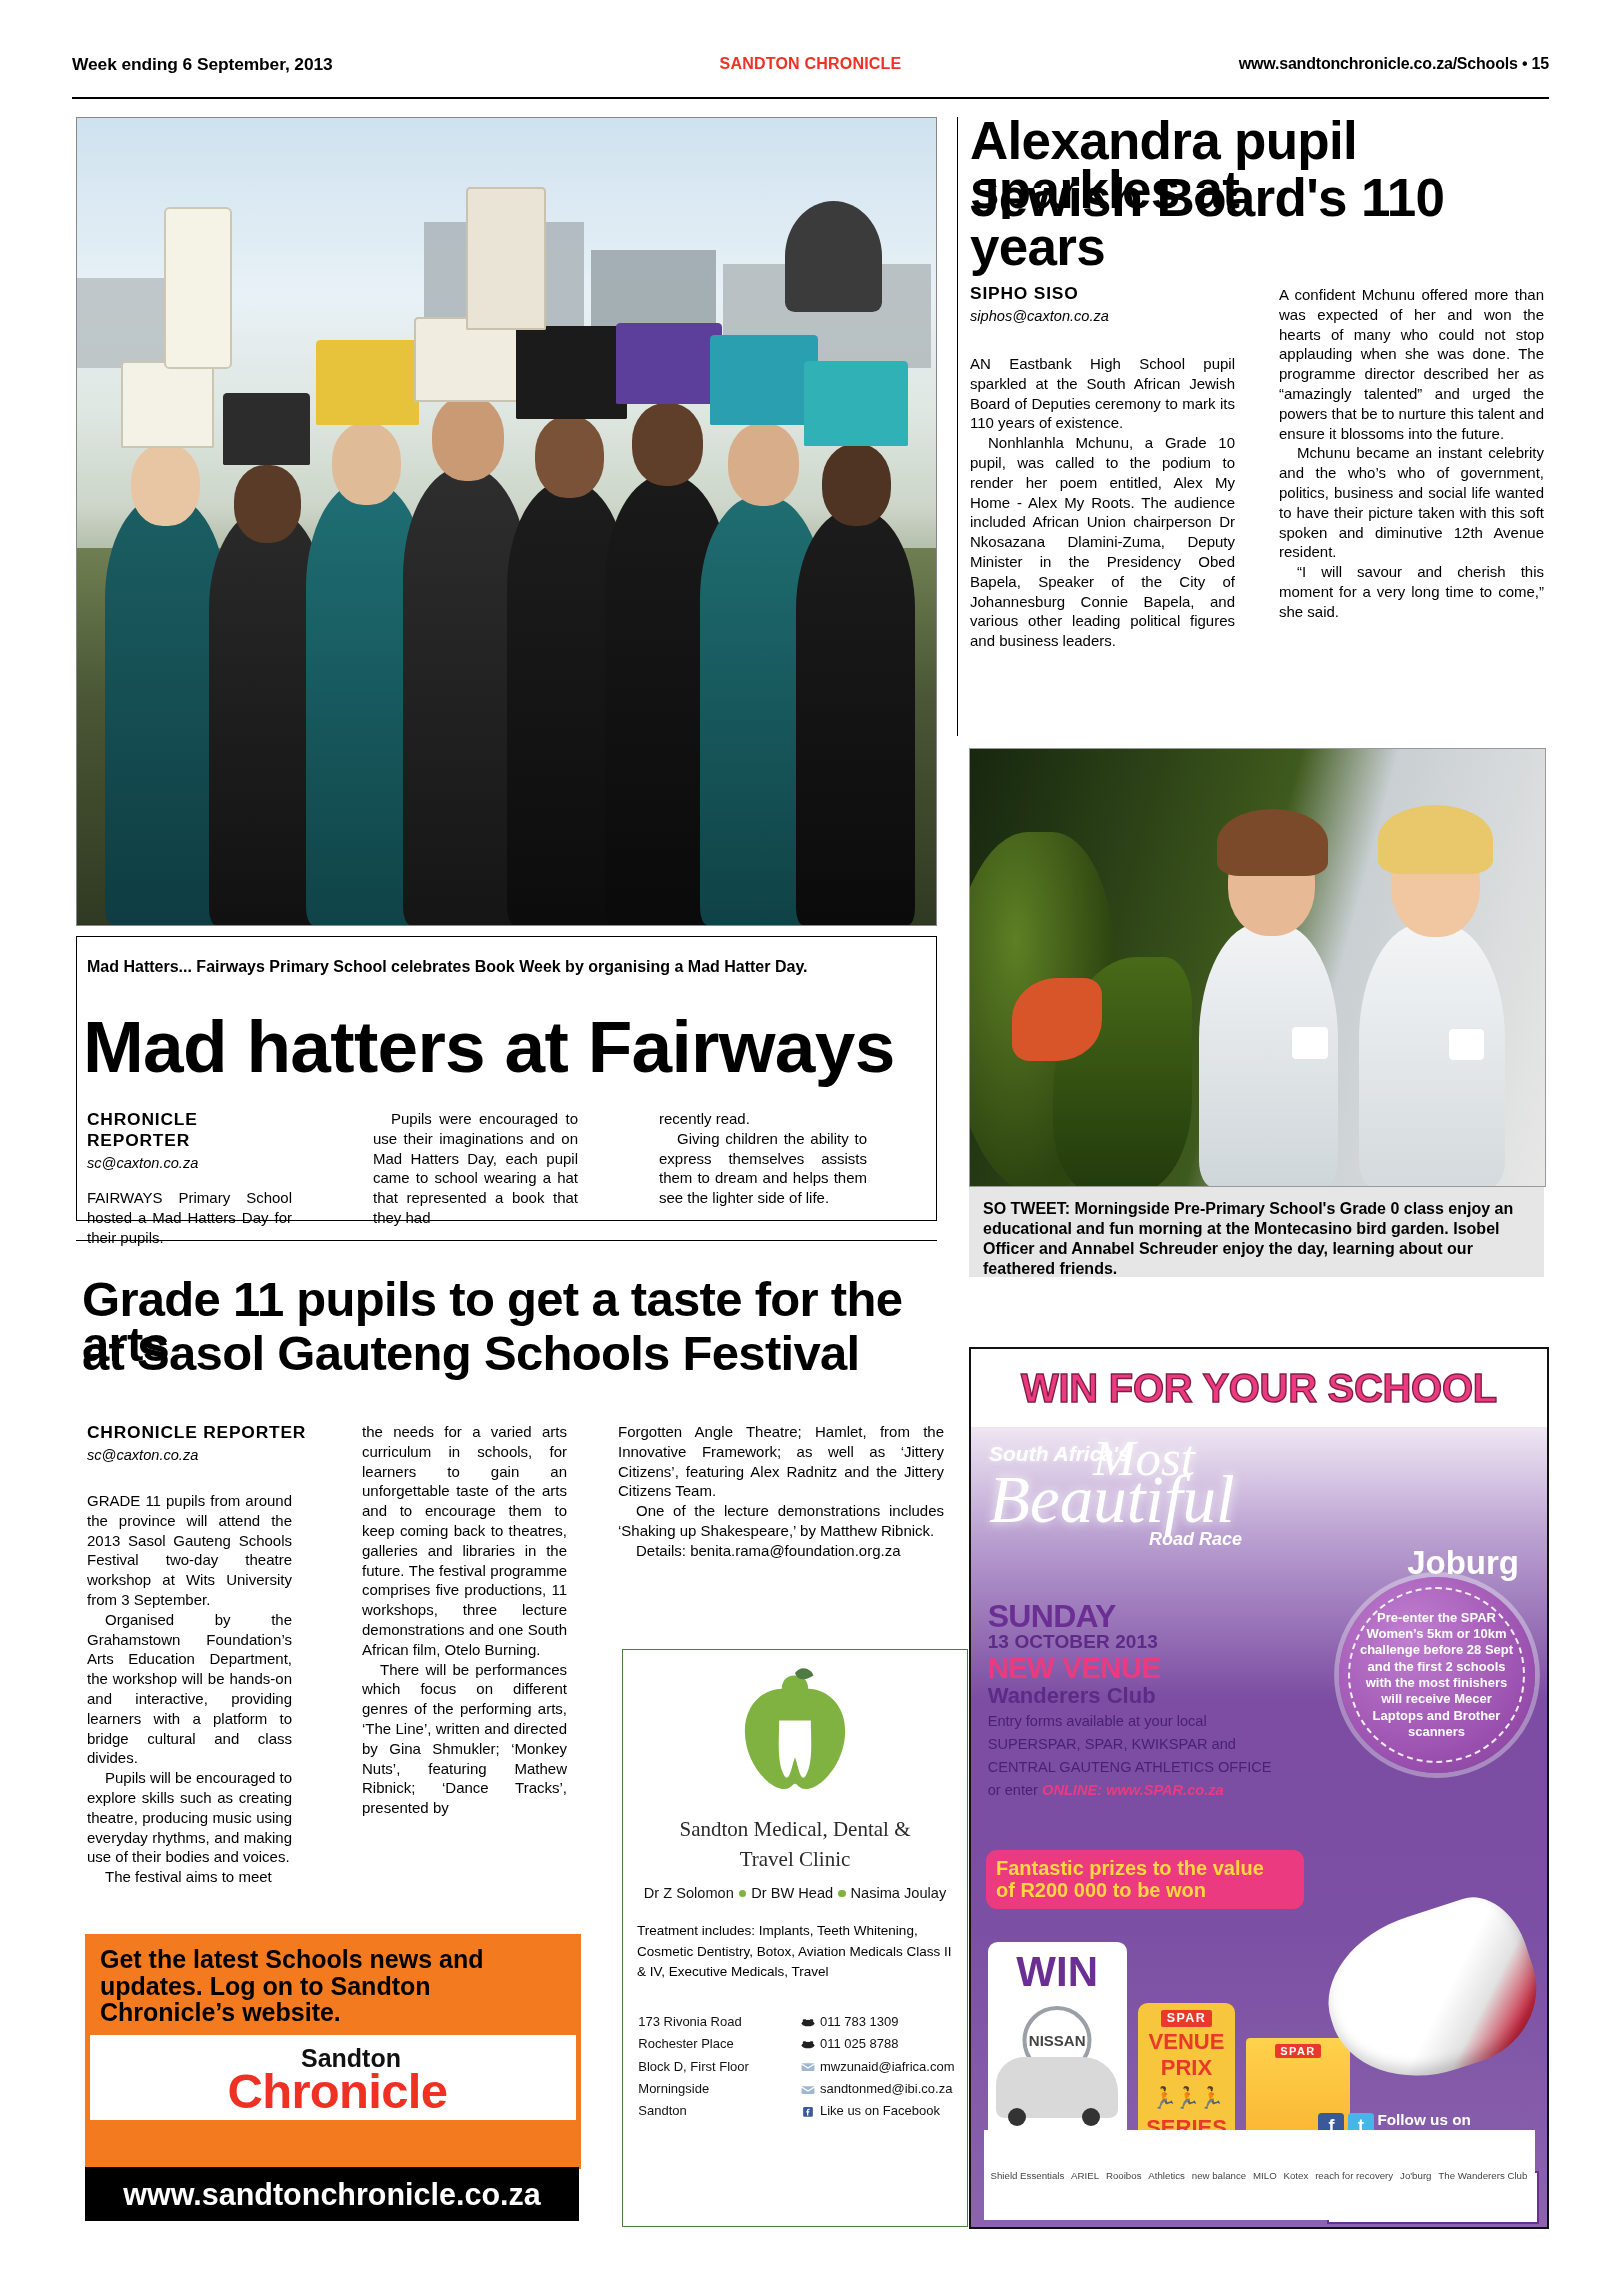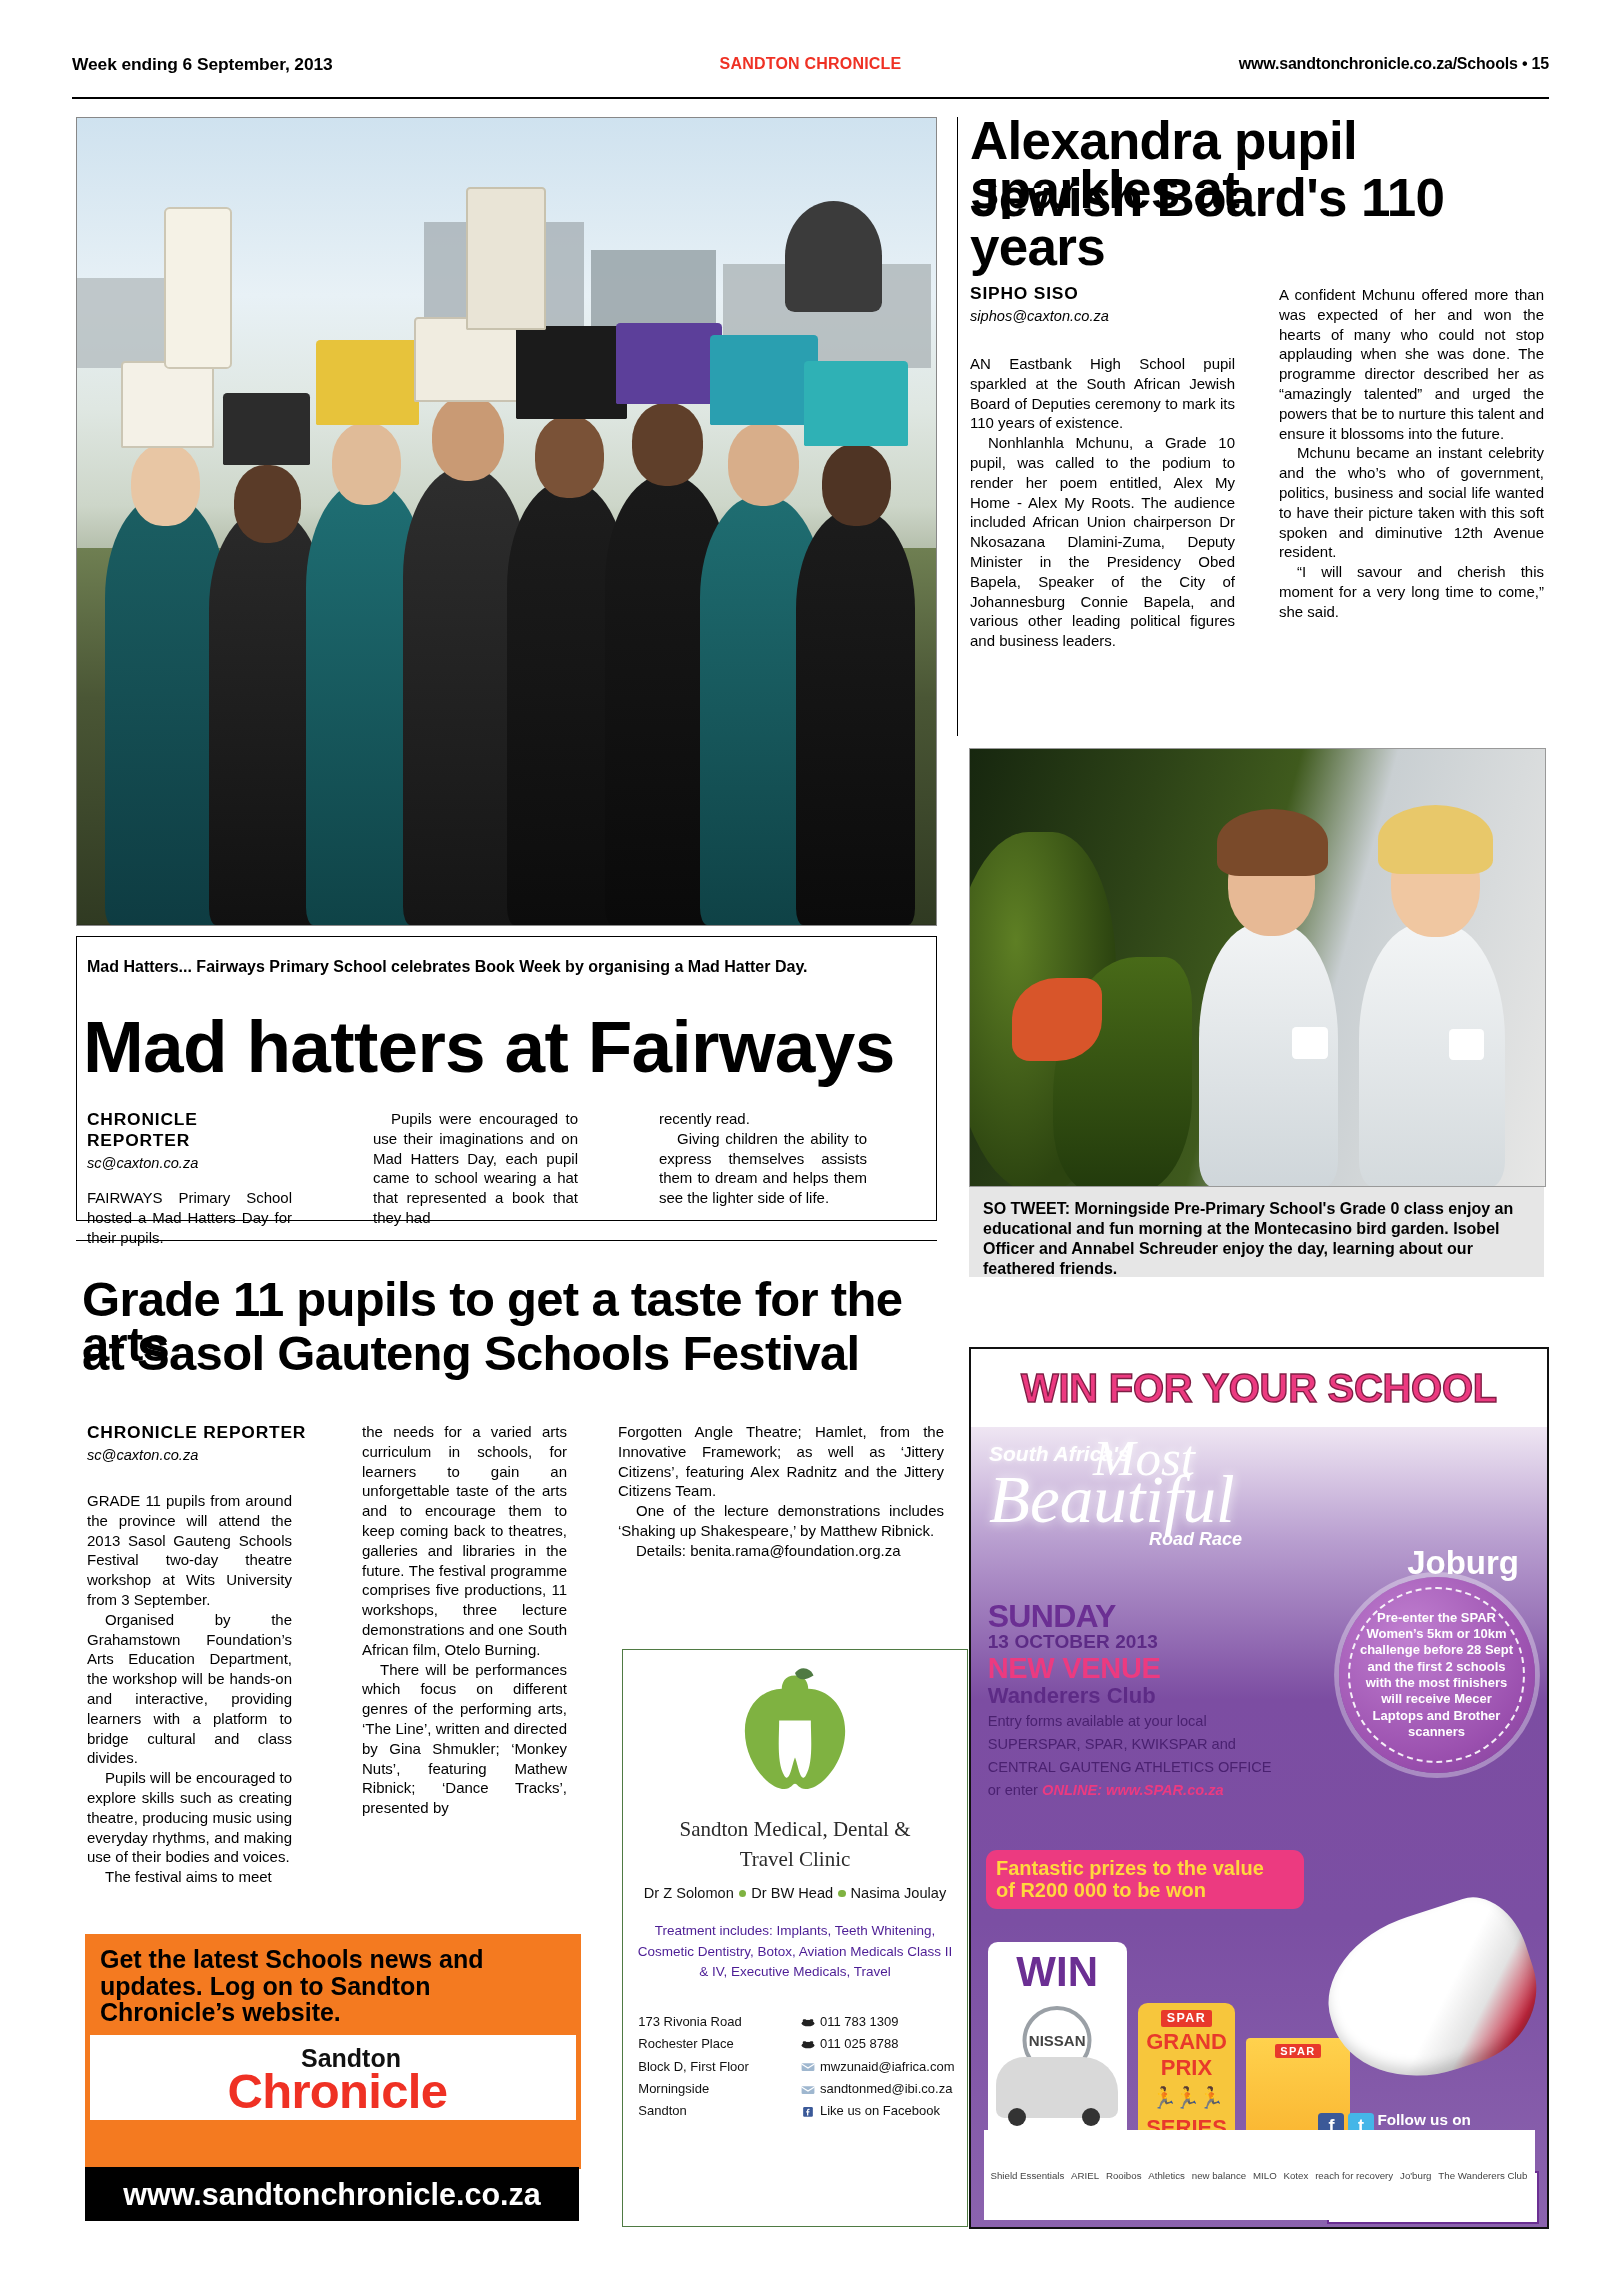--- a/index.html
+++ b/index.html
@@ -53,21 +53,21 @@
        display:flex;align-items:center;justify-content:center;
        font-family:"Liberation Sans Narrow","Liberation Sans",sans-serif;font-weight:bold;font-size:30.5px;}
 
   
   .ad-clinic{position:absolute;left:622px;top:1649px;width:344px;height:576px;border:1.4px solid #4f7a43;background:#fff;}
   .tooth{position:absolute;left:50%;top:15.3px;transform:translateX(-50%);width:132px;height:132px;}
   .clinic-name{position:absolute;left:0;right:0;top:164px;text-align:center;
      font-family:"Liberation Serif",serif;font-size:21px;color:#2b2b2b;line-height:1.45;}
   .clinic-docs{position:absolute;left:0;right:0;top:235px;text-align:center;font-size:14.6px;color:#111;}
   .dot{display:inline-block;width:7.6px;height:7.6px;background:#7fb241;border-radius:50%;margin:0 4.9px 0.7px 4.9px;}
-  .clinic-treat{position:absolute;left:14px;right:14px;top:271px;text-align:center;color:#4c1d95;font-size:13.5px;line-height:1.52;}
+  .clinic-treat{position:absolute;left:14px;right:14px;top:271px;text-align:left;color:#000000;font-size:13.5px;line-height:1.52;}
   .clinic-addr{position:absolute;left:15.3px;top:361px;font-size:13px;line-height:1.72;color:#111;}
   .clinic-contact{position:absolute;right:12.5px;top:361px;font-size:13px;line-height:1.72;color:#111;text-align:left;}
   .cic{display:inline-block;width:14px;height:9.7px;margin-right:4.9px;vertical-align:-1.4px;}
 
   
   .ad-spar{position:absolute;left:969px;top:1347px;width:576px;height:878px;border:2.1px solid #111;background:#fff;overflow:hidden;}
   .spar-top{position:absolute;left:0;right:0;top:0;height:78px;background:#fff;display:flex;align-items:center;justify-content:center;}
   .spar-win{font-family:"Liberation Sans Narrow","Liberation Sans",sans-serif;font-weight:bold;font-size:40px;color:#ec3a80;
             letter-spacing:-0.3px;-webkit-text-stroke:1.4px #7e1d44;}
   .spar-body{position:absolute;left:0;right:0;top:78px;bottom:0;
@@ -381,21 +381,21 @@
         <div class="wtxt">WIN</div>
         <div class="nissan">
             <span>NISSAN</span>
           </div>
         <div class="car"></div>
       </div>
       <div class="seecomp">See competition details on entry form</div>
 
       <div class="gpbox">
         <div style="margin-top:7px;"><span class="sparlogo" style="font-size:12.5px;">SPAR</span></div>
-        <div class="gp">GRAND</div>
+        <div class="gp">VENUE</div>
         <div class="gp">PRIX</div>
         <div style="margin:7px 0;font-size:21px;letter-spacing:-2.8px;">🏃🏃🏃</div>
         <div class="gp">SERIES</div>
       </div>
 
       <div class="womenbox">
         <div style="margin-top:5.6px;"><span class="sparlogo" style="font-size:11px;">SPAR</span></div>
         <div class="wlbl">w o m e n ' s</div>
         <div class="wkm">10 / 5 km</div>
       </div>

